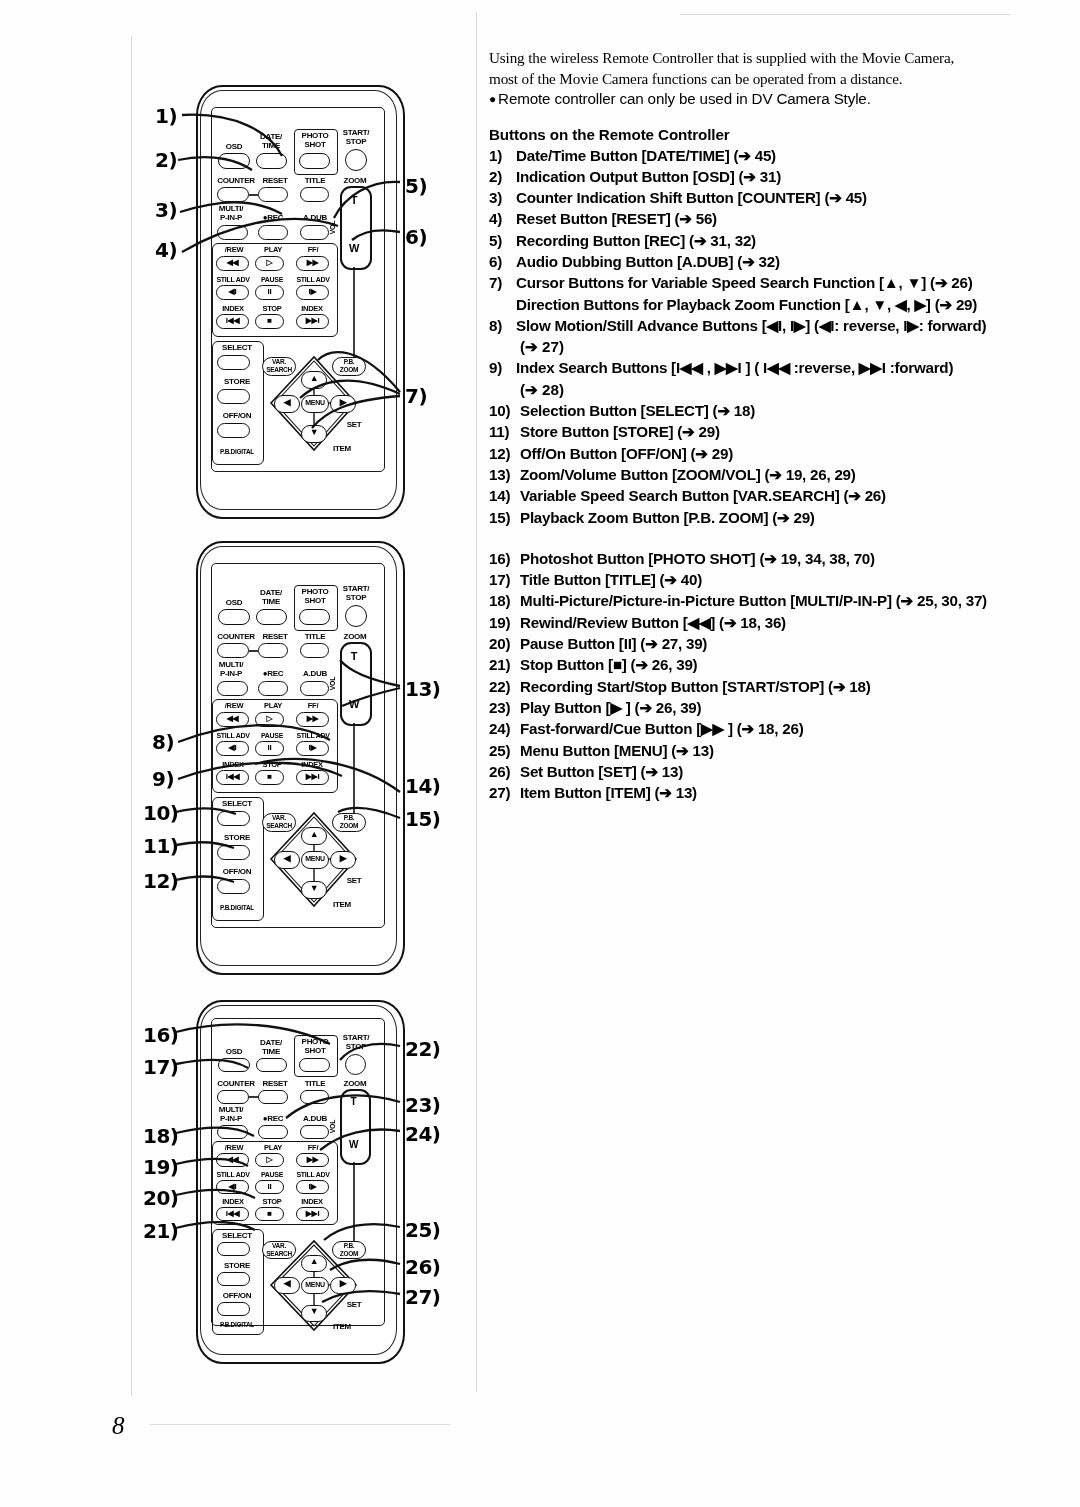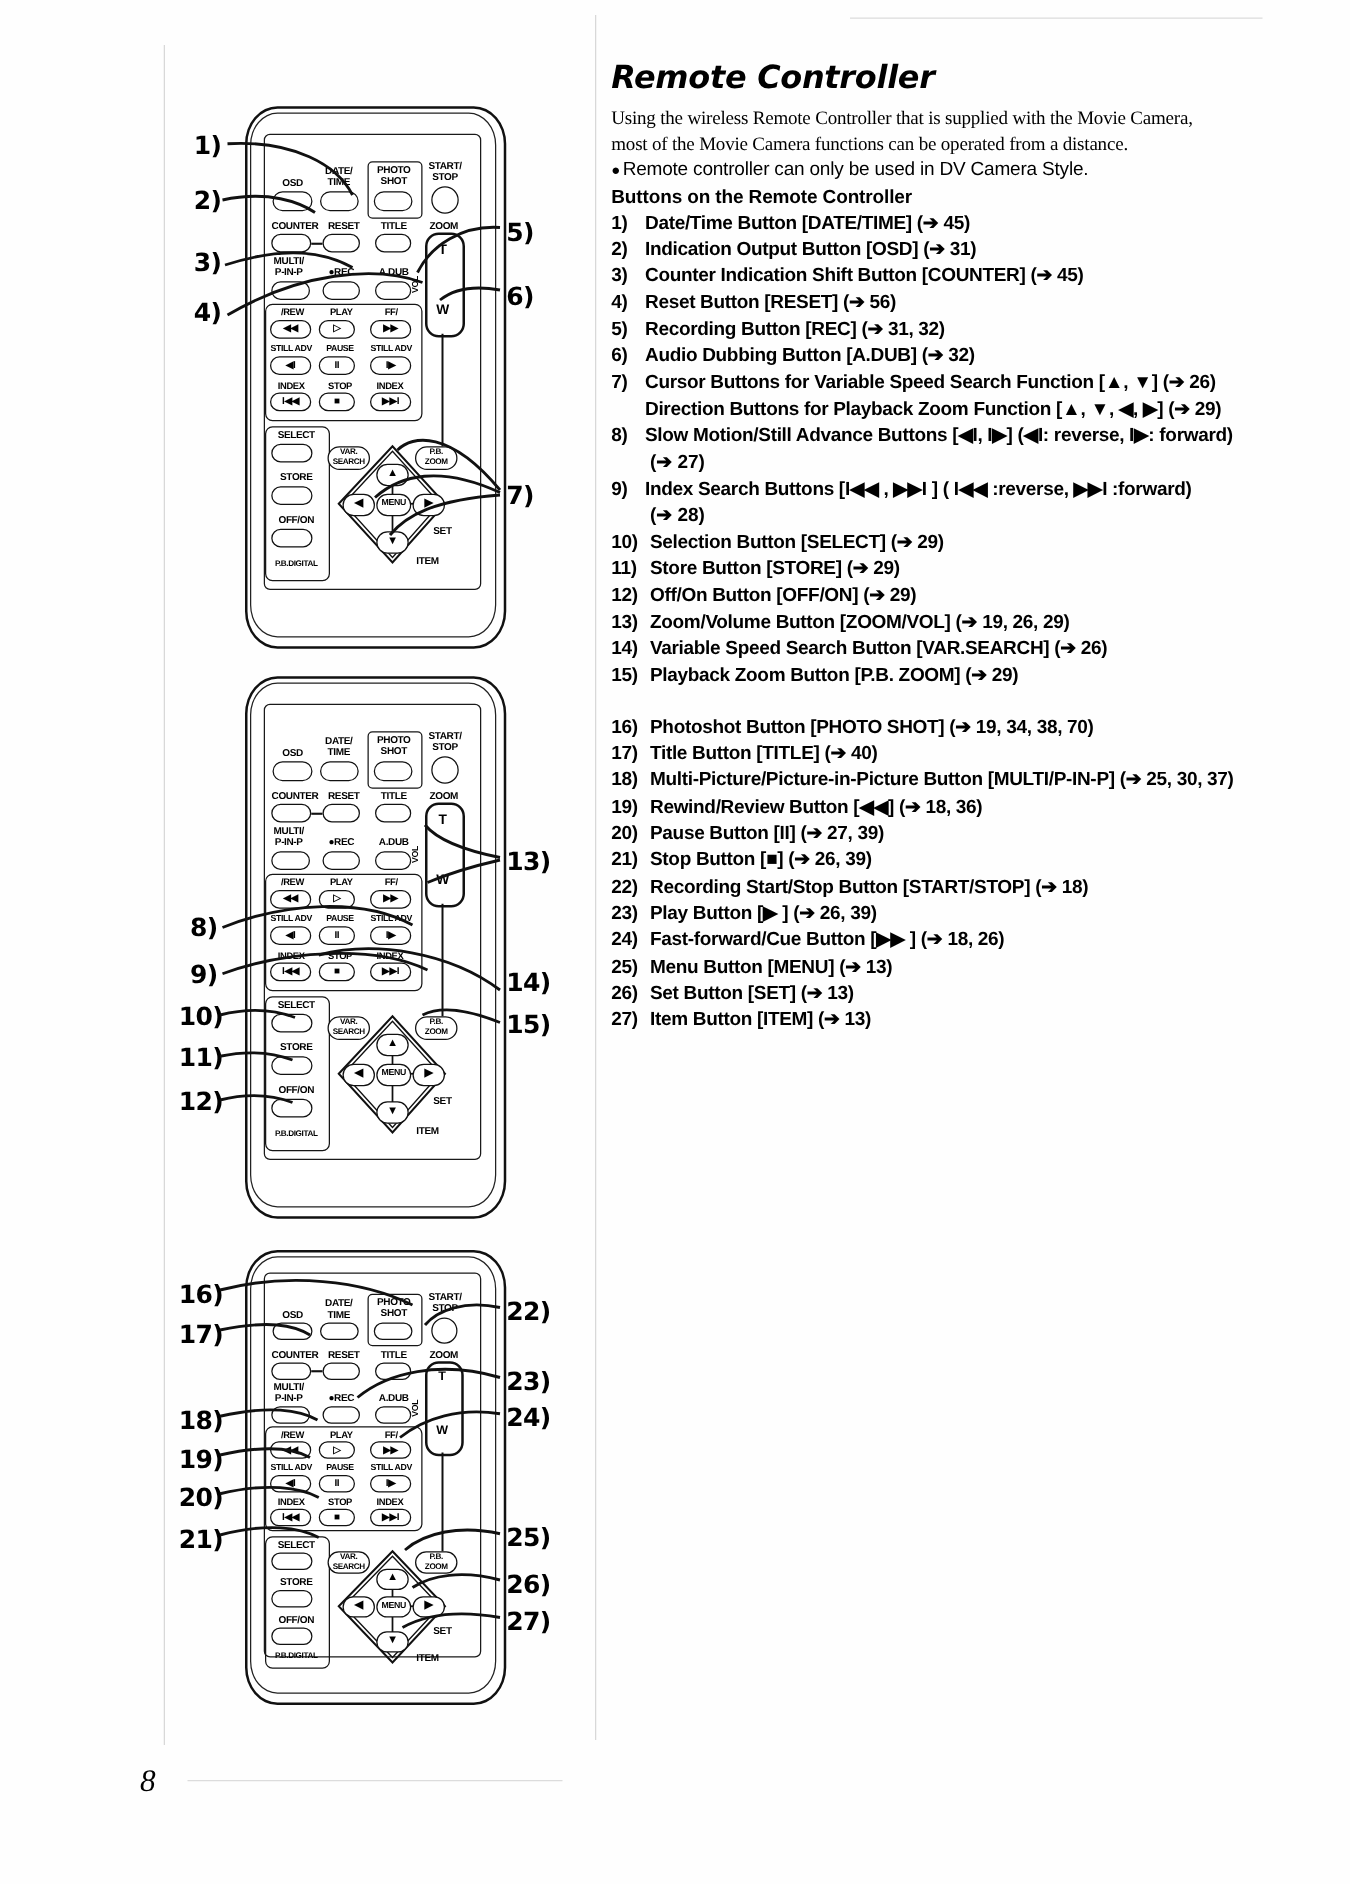--- a/index.html
+++ b/index.html
@@ -17,21 +17,21 @@
   
   .textcol{position:absolute;left:489px;top:48px;width:566px;}
   .doc-title{
     font-family:"DejaVu Sans", sans-serif;
     font-style:italic;font-weight:bold;font-size:25.5px;
     letter-spacing:-.2px;margin:0 0 9px 0;line-height:1.1;
   }
   .para{font-size:15.2px;line-height:20.5px;margin:0;letter-spacing:-.15px;font-family:Liberation Serif, serif;}
   .bullet-row{display:flex;align-items:flex-start;font-size:15.2px;line-height:20.5px;letter-spacing:-.15px;}
   .bullet-dot{font-size:12px;line-height:20.5px;margin-right:2px;}
-  .subhead{font-size:15.2px;font-weight:bold;line-height:21px;letter-spacing:-.1px;margin-top:0;}
+  .subhead{font-size:15.2px;font-weight:bold;line-height:21px;letter-spacing:-.1px;margin-top:14px;}
 
   ol.btnlist{list-style:none;margin:0;padding:0;}
   ol.btnlist li{
     display:flex;font-size:15.2px;font-weight:bold;line-height:21.3px;
     letter-spacing:-.25px;
   }
   ol.btnlist li .num{flex:0 0 auto;width:27px;}
   ol.btnlist li.wide .num{width:31px;}
   ol.btnlist li .txt{flex:1 1 auto;}
   .sub2{font-size:15.2px;font-weight:bold;line-height:21.3px;letter-spacing:-.25px;padding-left:27px;}
@@ -84,21 +84,20 @@
 <body>
 
 <div class="page">
 
   <div class="scan-line-v" style="left:131px;top:36px;height:1360px;"></div>
   <div class="scan-line-v" style="left:476px;top:12px;height:1380px;"></div>
   <div class="scan-line-h" style="left:150px;top:1424px;width:300px;"></div>
   <div class="scan-line-h" style="left:680px;top:14px;width:330px;"></div>
 
   <div class="textcol">
-    <h1 class="doc-title">Remote Controller</h1>
     <p class="para">Using the wireless Remote Controller that is supplied with the Movie Camera,</p>
     <p class="para">most of the Movie Camera functions can be operated from a distance.</p>
     <div class="bullet-row">
       <span class="bullet-dot">●</span>
       <span>Remote controller can only be used in DV Camera Style.</span>
     </div>
     <div class="subhead">Buttons on the Remote Controller</div>
 
     <ol class="btnlist">
       <li>
@@ -141,21 +140,21 @@
     <ol class="btnlist">
       <li>
           <span class="num">9)</span>
           <span class="txt">Index Search Buttons [I◀◀ , ▶▶I ] ( I◀◀ :reverse,  ▶▶I :forward)</span>
         </li>
     </ol>
     <div class="cont">(➔ 28)</div>
     <ol class="btnlist">
       <li class="wide">
           <span class="num">10)</span>
-          <span class="txt">Selection Button [SELECT] (➔ 29)</span>
+          <span class="txt">Selection Button [SELECT] (➔ 18)</span>
         </li>
       <li class="wide">
           <span class="num">11)</span>
           <span class="txt">Store Button [STORE] (➔ 29)</span>
         </li>
       <li class="wide">
           <span class="num">12)</span>
           <span class="txt">Off/On Button [OFF/ON] (➔ 29)</span>
         </li>
       <li class="wide">

